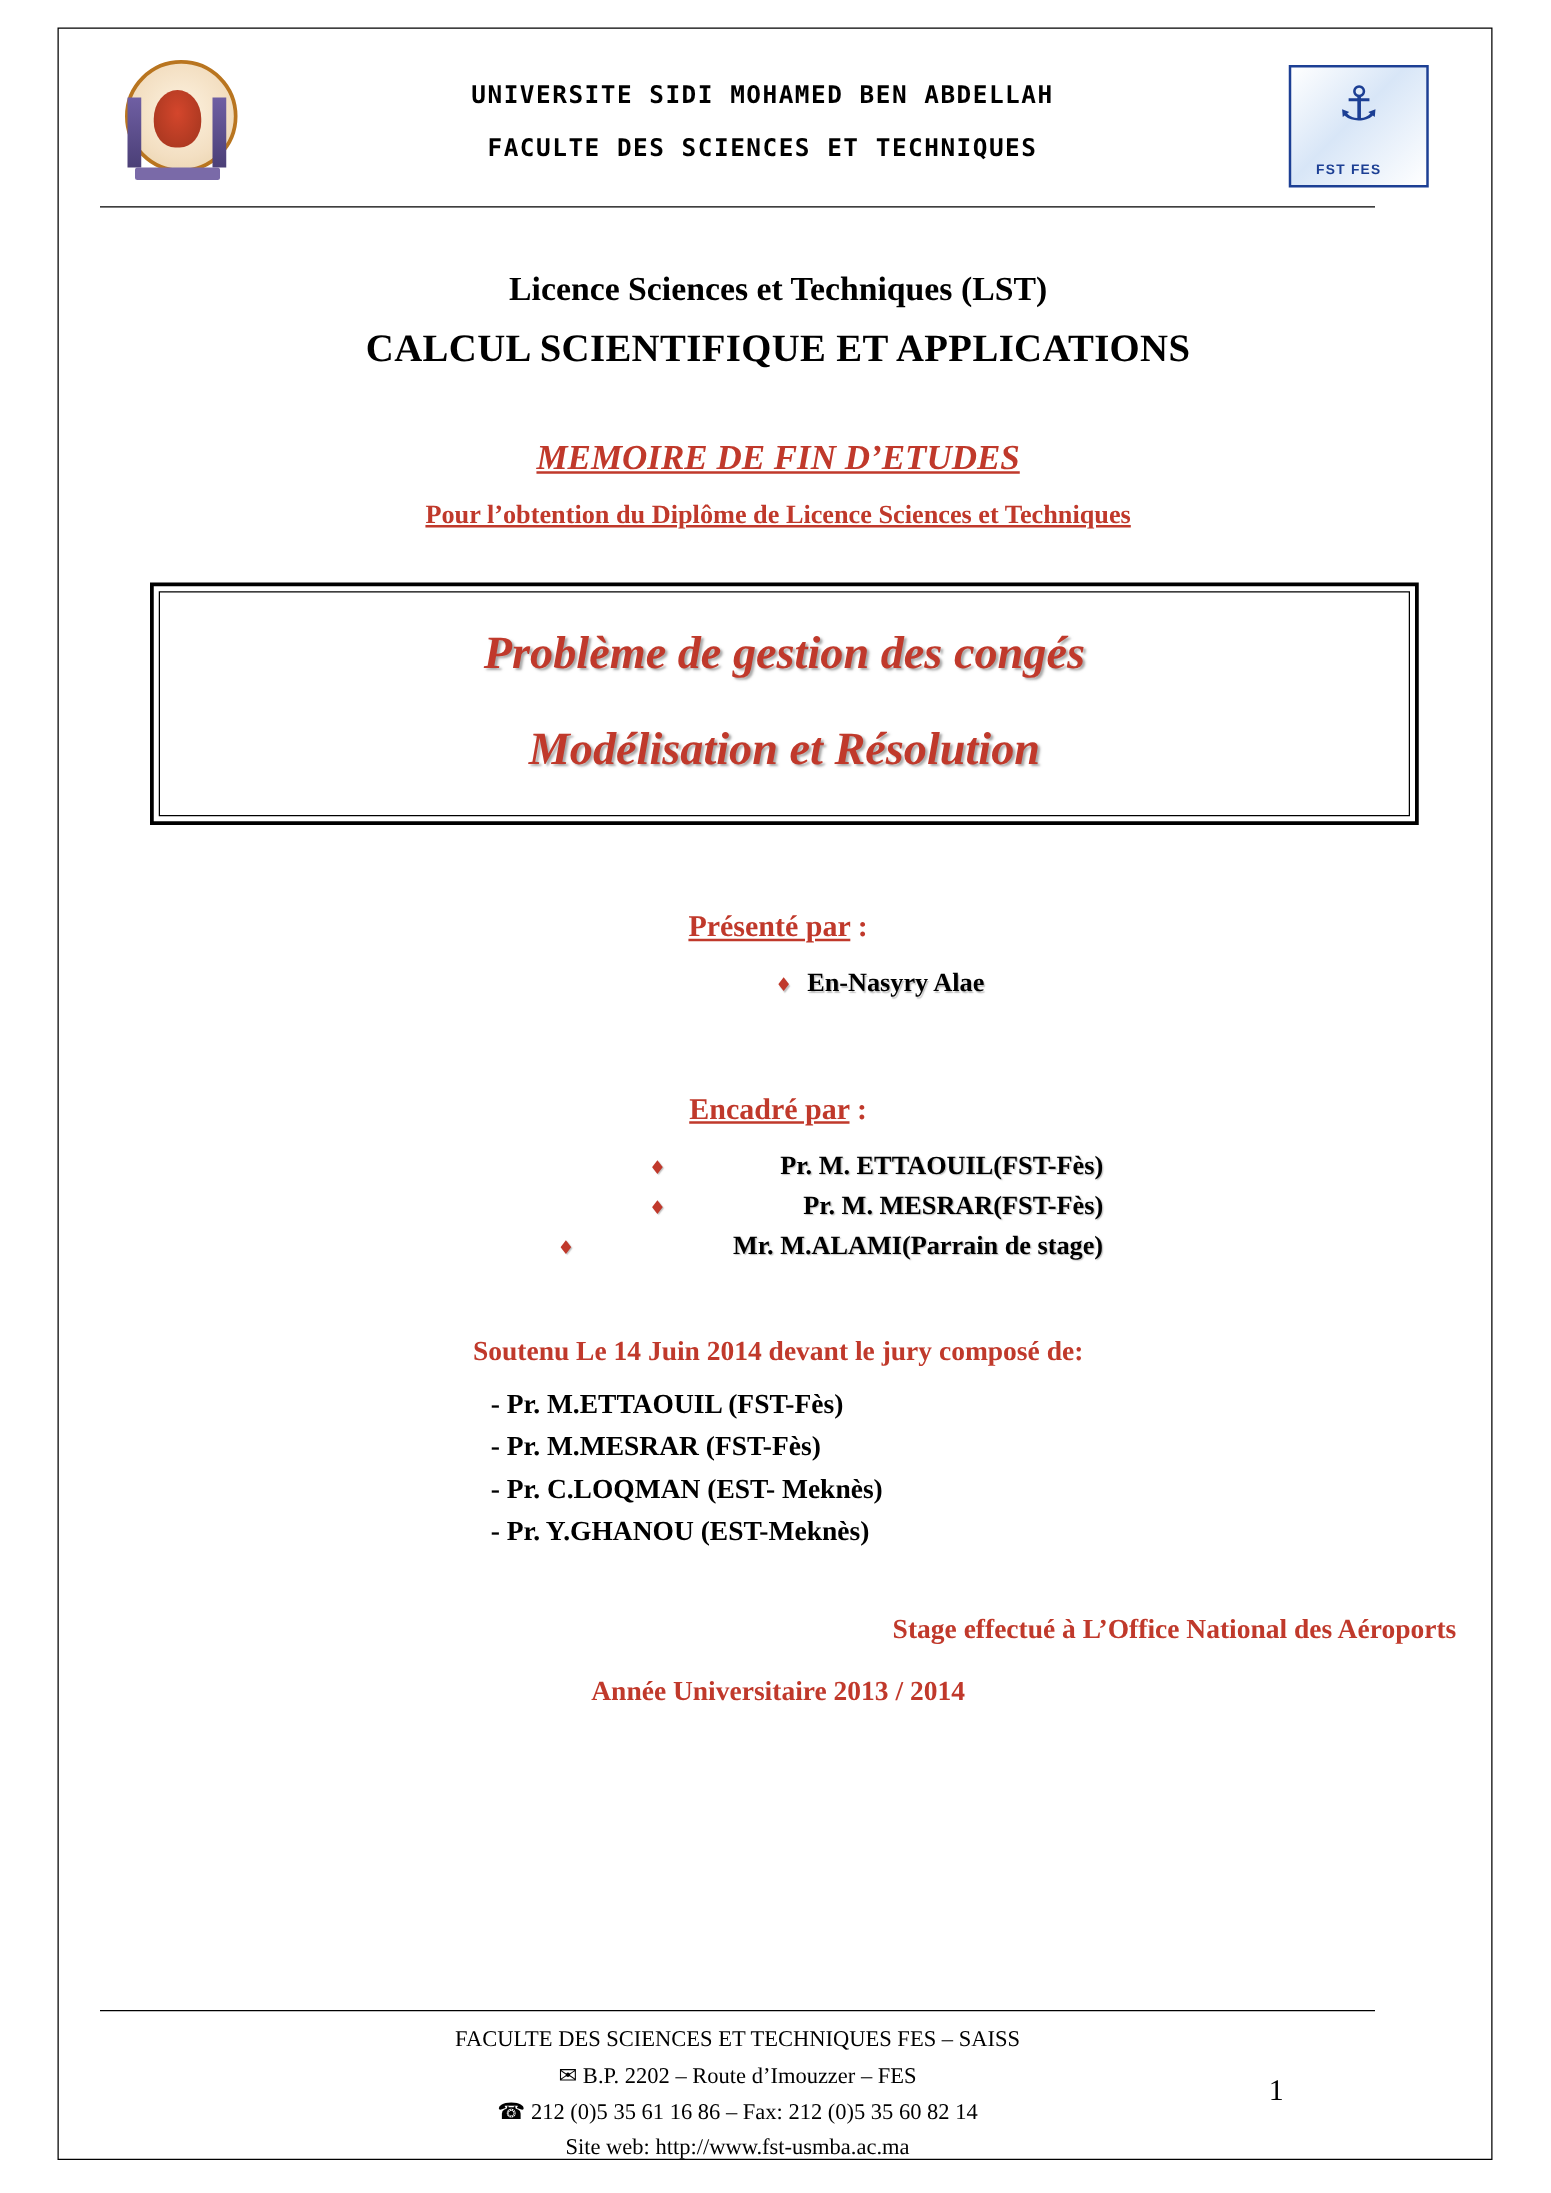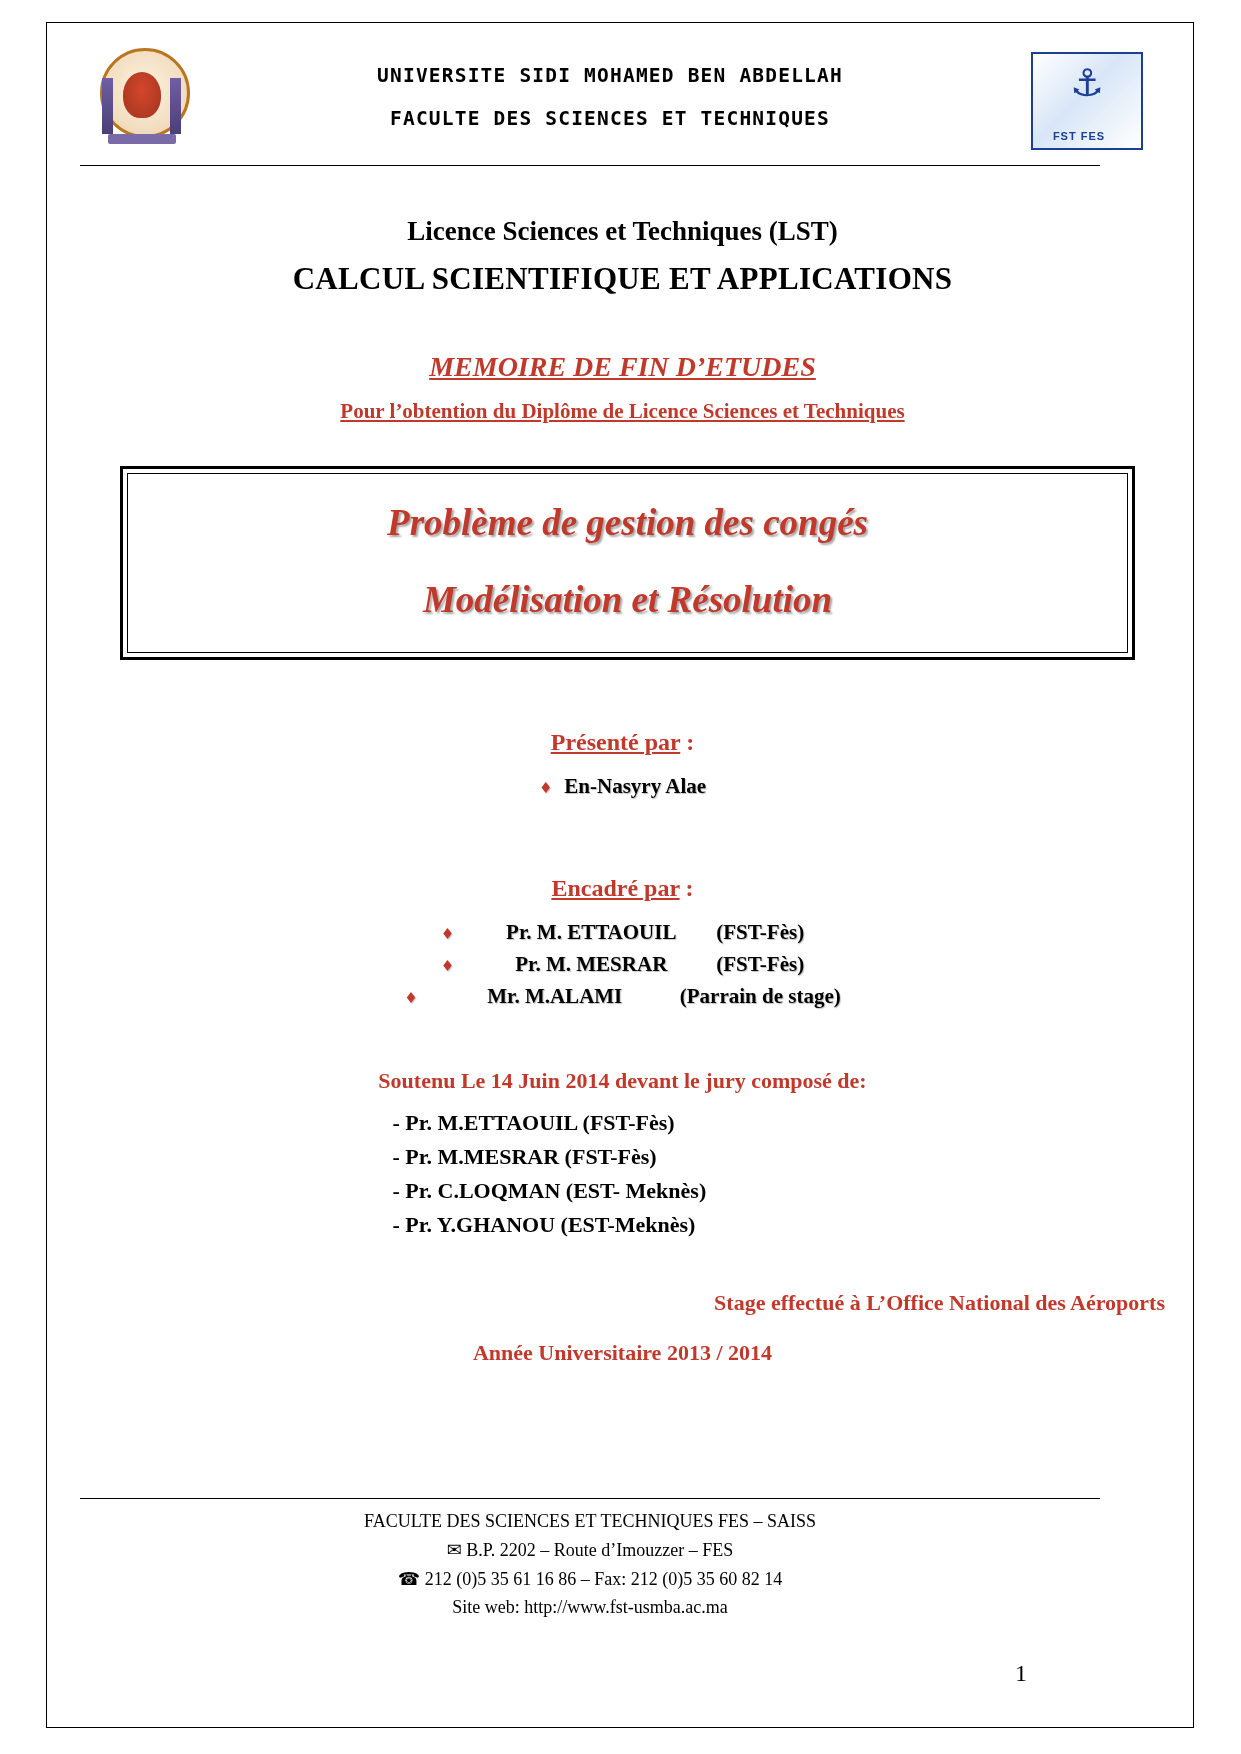--- a/index.html
+++ b/index.html
@@ -172,21 +172,21 @@
     margin: 18px 0 0 0;
     padding: 0;
     list-style: none;
   }
   .bullet-list li {
     font-size: 21px;
     font-weight: bold;
     color: #000;
     margin: 0 0 7px 0;
     padding-left: 0;
-    text-align: center;
+    text-align: right;
     text-shadow: 1px 1px 1px rgba(150,150,150,0.6);
   }
   .bullet-list li .dia {
     color: #c0392b;
     font-size: 15px;
     margin-right: 12px;
     font-family: "DejaVu Sans", sans-serif;
   }
   .list-wrap-presente {
     display: flex;
@@ -234,21 +234,21 @@
     font-size: 22px;
     font-weight: bold;
     color: #c0392b;
     margin-top: 24px;
   }
 
   
   .footer {
     position: absolute;
     left: 80px;
-    top: 1498px;
+    top: 1608px;
     width: 1085px;
   }
   .footer-rule {
     width: 1020px;
     border-top: 1.5px solid #000;
   }
   .footer-lines {
     width: 1020px;
     text-align: center;
     margin-top: 12px;

